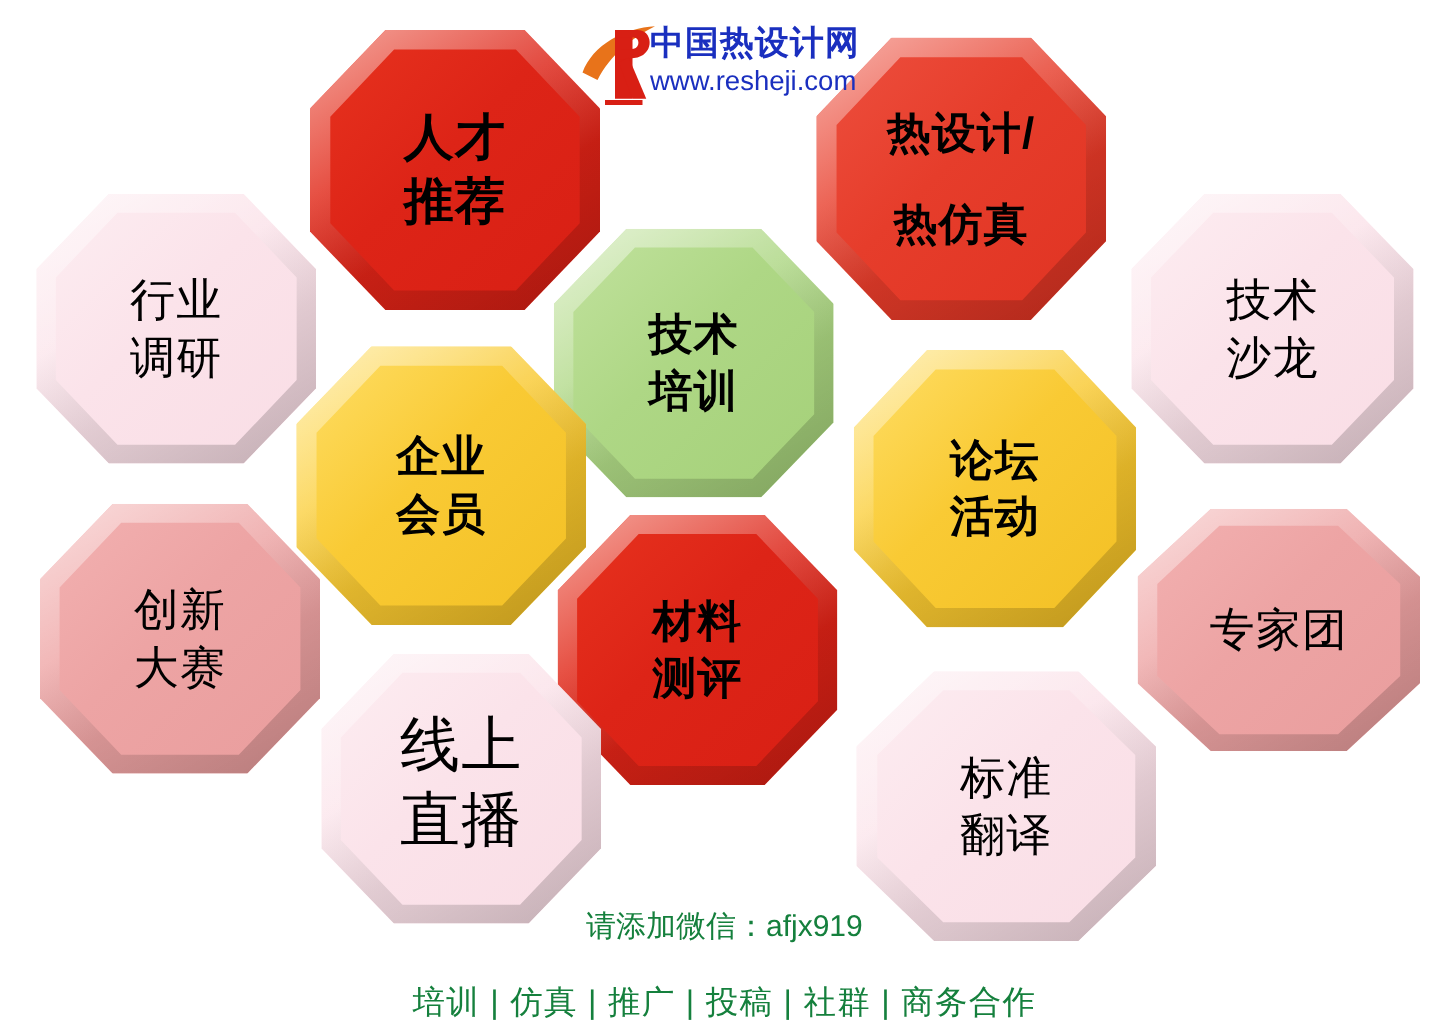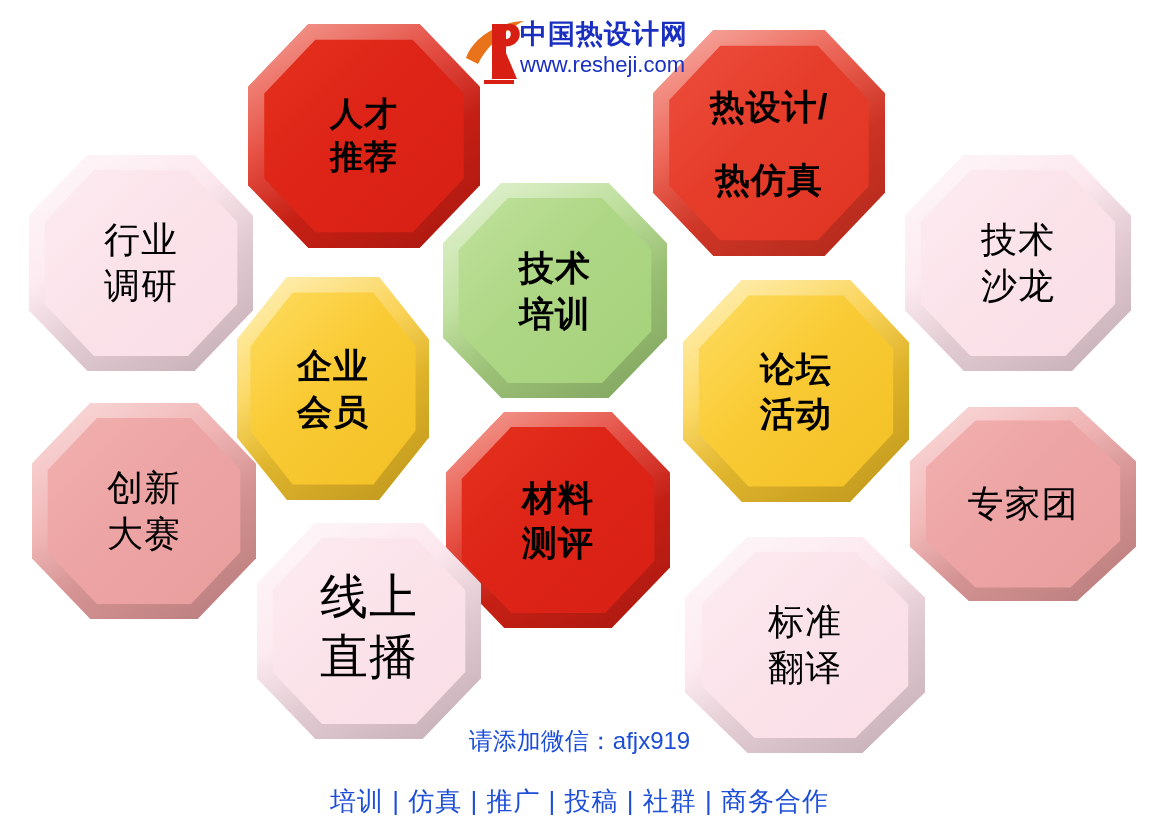--- a/index.html
+++ b/index.html
@@ -71,35 +71,35 @@
   }
   #logo .logo-url {
     position:absolute; left:58px; top:38px;
     font-family:"Liberation Sans", sans-serif;
     font-size:22px; color:#1a2fbf; white-space:nowrap;
   }
 
   
   .footline {
     position:absolute; left:0; width:1159px; text-align:center;
-    color:#1d4ed8; white-space:nowrap;
+    color:#15803d; white-space:nowrap;
   }
   #wechat-line { top:725px; font-size:24px; }
   #nav-line    { top:784px; font-size:26px; letter-spacing:1px; }
 </style>
 </head>
 <body>
 
 <div id="stage">
 
   <div id="hex-layer">
       <div class="hex c-red bold" style="left: 248px; top: 24px; width: 232px; height: 224px;">
         <div class="face"></div>
         <div class="bevel"></div>
-        <div class="inner" style="font-size: 33px;">
+        <div class="inner" style="font-size: 40px;">
           <div style="margin: 3px 0px;">人才</div>
           <div style="margin: 3px 0px;">推荐</div>
         </div>
       </div>
       <div class="hex c-redlight bold" style="left: 653px; top: 30px; width: 232px; height: 226px;">
         <div class="face"></div>
         <div class="bevel"></div>
         <div class="inner" style="font-size: 35px; gap: 27px;">
           <div style="margin: 3px 0px;">热设计/</div>
           <div style="margin: 3px 0px;">热仿真</div>
@@ -122,21 +122,21 @@
         </div>
       </div>
       <div class="hex c-green bold" style="left: 443px; top: 183px; width: 224px; height: 215px;">
         <div class="face"></div>
         <div class="bevel"></div>
         <div class="inner" style="font-size: 35px;">
           <div style="margin: 3px 0px;">技术</div>
           <div style="margin: 3px 0px;">培训</div>
         </div>
       </div>
-      <div class="hex c-yellow bold" style="left: 237px; top: 277px; width: 192px; height: 223px;">
+      <div class="hex c-yellow bold" style="left: 237px; top: 277px; width: 232px; height: 223px;">
         <div class="face"></div>
         <div class="bevel"></div>
         <div class="inner" style="font-size: 35px;">
           <div style="margin: 3px 0px;">企业</div>
           <div style="margin: 3px 0px;">会员</div>
         </div>
       </div>
       <div class="hex c-yellow bold" style="left: 683px; top: 280px; width: 226px; height: 222px;">
         <div class="face"></div>
         <div class="bevel"></div>

